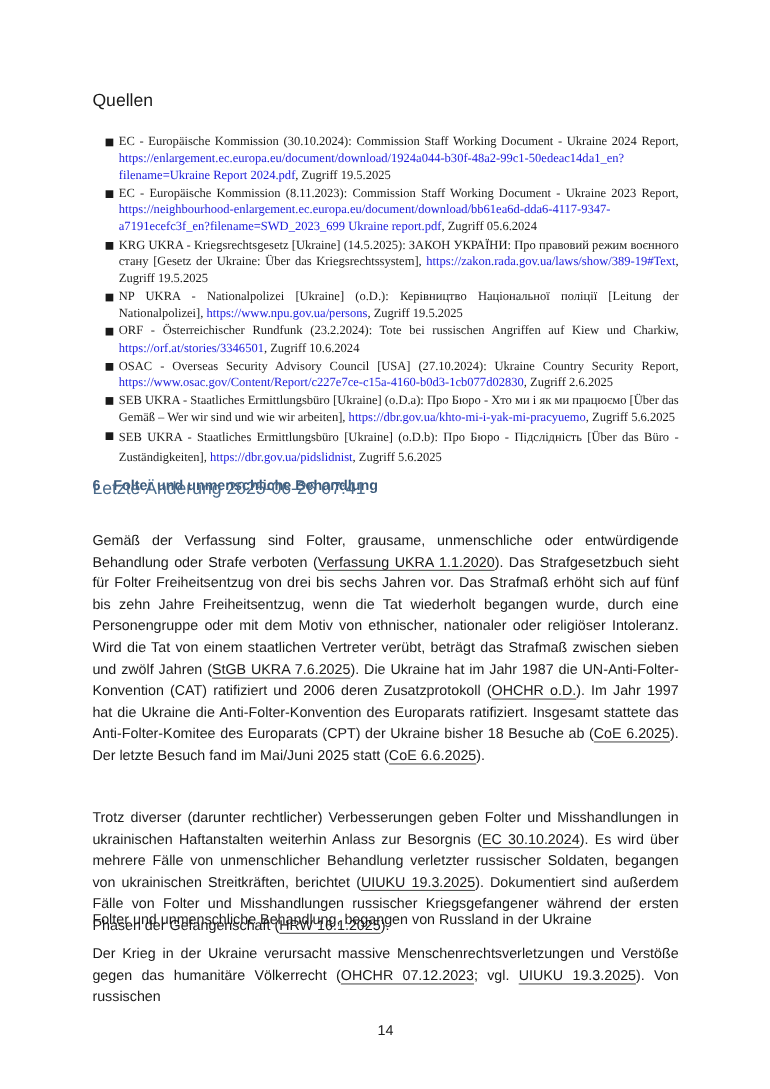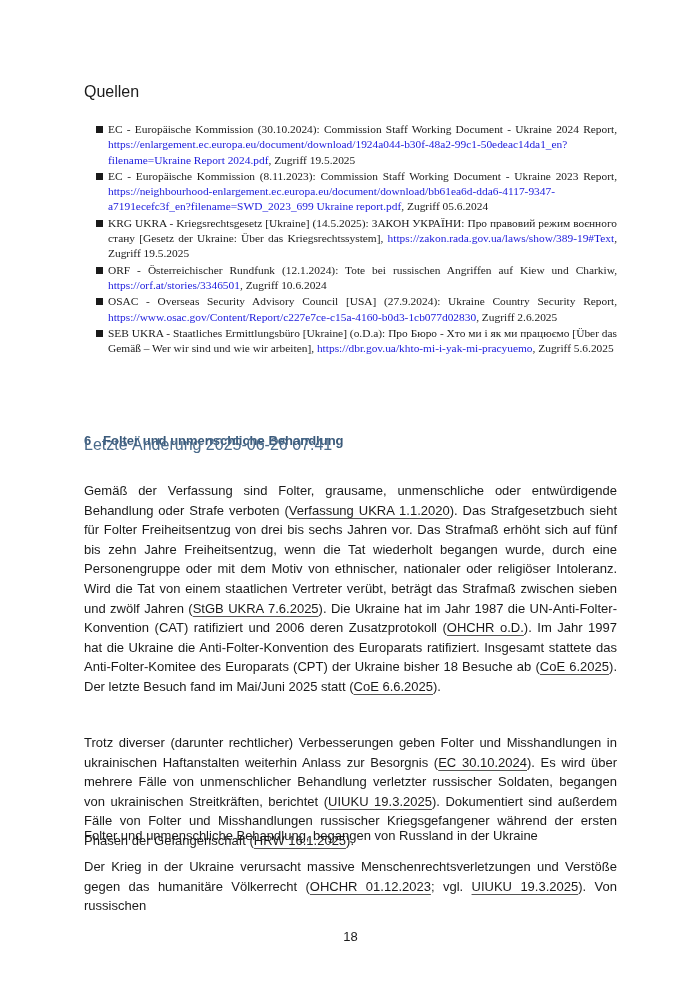--- a/index.html
+++ b/index.html
@@ -27,30 +27,32 @@
 </head>
 <body>
 
 <div class="page">
   <div class="quellen-title">Quellen</div>
 
   <ul class="sources">
     <li><span class="bullet"></span><span>EC - Europäische Kommission (30.10.2024): Commission Staff Working Document - Ukraine 2024 Report, </span><a class="url">https://enlargement.ec.europa.eu/document/download/1924a044-b30f-48a2-99c1-50edeac14da1_en?filename=Ukraine Report 2024.pdf</a><span>, Zugriff 19.5.2025</span></li>
     <li><span class="bullet"></span><span>EC - Europäische Kommission (8.11.2023): Commission Staff Working Document - Ukraine 2023 Report, </span><a class="url">https://neighbourhood-enlargement.ec.europa.eu/document/download/bb61ea6d-dda6-4117-9347-a7191ecefc3f_en?filename=SWD_2023_699 Ukraine report.pdf</a><span>, Zugriff 05.6.2024</span></li>
     <li><span class="bullet"></span><span>KRG UKRA - Kriegsrechtsgesetz [Ukraine] (14.5.2025): ЗАКОН УКРАЇНИ: Про правовий режим воєнного стану [Gesetz der Ukraine: Über das Kriegsrechtssystem], </span><a class="url">https://zakon.rada.gov.ua/laws/show/389-19#Text</a><span>, Zugriff 19.5.2025</span></li>
-    <li><span class="bullet"></span><span>ORF - Österreichischer Rundfunk (12.1.2024): Tote bei russischen Angriffen auf Kiew und Charkiw, </span><a class="url">https://orf.at/stories/3346501</a><span>, Zugriff 10.6.2024</span></li>
-    <li><span class="bullet"></span><span>OSAC - Overseas Security Advisory Council [USA] (27.9.2024): Ukraine Country Security Report, </span><a class="url">https://www.osac.gov/Content/Report/c227e7ce-c15a-4160-b0d3-1cb077d02830</a><span>, Zugriff 2.6.2025</span></li>
+    <li><span class="bullet"></span><span>NP UKRA - Nationalpolizei [Ukraine] (o.D.): Керівництво Національної поліції [Leitung der Nationalpolizei], </span><a class="url">https://www.npu.gov.ua/persons</a><span>, Zugriff 19.5.2025</span></li>
+    <li><span class="bullet"></span><span>ORF - Österreichischer Rundfunk (23.2.2024): Tote bei russischen Angriffen auf Kiew und Charkiw, </span><a class="url">https://orf.at/stories/3346501</a><span>, Zugriff 10.6.2024</span></li>
+    <li><span class="bullet"></span><span>OSAC - Overseas Security Advisory Council [USA] (27.10.2024): Ukraine Country Security Report, </span><a class="url">https://www.osac.gov/Content/Report/c227e7ce-c15a-4160-b0d3-1cb077d02830</a><span>, Zugriff 2.6.2025</span></li>
     <li><span class="bullet"></span><span>SEB UKRA - Staatliches Ermittlungsbüro [Ukraine] (o.D.a): Про Бюро - Хто ми і як ми працюємо [Über das Gemäß – Wer wir sind und wie wir arbeiten], </span><a class="url">https://dbr.gov.ua/khto-mi-i-yak-mi-pracyuemo</a><span>, Zugriff 5.6.2025</span></li>
+    <li class="last"><span class="bullet"></span><span>SEB UKRA - Staatliches Ermittlungsbüro [Ukraine] (o.D.b): Про Бюро - Підслідність [Über das Büro - Zuständigkeiten], </span><a class="url">https://dbr.gov.ua/pidslidnist</a><span>, Zugriff 5.6.2025</span></li>
   </ul>
 
   <div class="section-heading"><span class="num">6</span><span>Folter und unmenschliche Behandlung</span></div>
   <div class="last-changed">Letzte Änderung 2025-06-26 07:41</div>
 
   <div class="body-text p1"><span>Gemäß der Verfassung sind Folter, grausame, unmenschliche oder entwürdigende Behandlung oder Strafe verboten (</span><span class="cite">Verfassung UKRA 1.1.2020</span><span>). Das Strafgesetzbuch sieht für Folter Freiheitsentzug von drei bis sechs Jahren vor. Das Strafmaß erhöht sich auf fünf bis zehn Jahre Freiheitsentzug, wenn die Tat wiederholt begangen wurde, durch eine Personengruppe oder mit dem Motiv von ethnischer, nationaler oder religiöser Intoleranz. Wird die Tat von einem staatlichen Vertreter verübt, beträgt das Strafmaß zwischen sieben und zwölf Jahren (</span><span class="cite">StGB UKRA 7.6.2025</span><span>). Die Ukraine hat im Jahr 1987 die UN-Anti-Folter-Konvention (CAT) ratifiziert und 2006 deren Zusatzprotokoll (</span><span class="cite">OHCHR o.D.</span><span>). Im Jahr 1997 hat die Ukraine die Anti-Folter-Konvention des Europarats ratifiziert. Insgesamt stattete das Anti-Folter-Komitee des Europarats (CPT) der Ukraine bisher 18 Besuche ab (</span><span class="cite">CoE 6.2025</span><span>). Der letzte Besuch fand im Mai/Juni 2025 statt (</span><span class="cite">CoE 6.6.2025</span><span>).</span></div>
 
   <div class="body-text p2"><span>Trotz diverser (darunter rechtlicher) Verbesserungen geben Folter und Misshandlungen in ukrainischen Haftanstalten weiterhin Anlass zur Besorgnis (</span><span class="cite">EC 30.10.2024</span><span>). Es wird über mehrere Fälle von unmenschlicher Behandlung verletzter russischer Soldaten, begangen von ukrainischen Streitkräften, berichtet (</span><span class="cite">UIUKU 19.3.2025</span><span>). Dokumentiert sind außerdem Fälle von Folter und Misshandlungen russischer Kriegsgefangener während der ersten Phasen der Gefangenschaft (</span><span class="cite">HRW 16.1.2025</span><span>).</span></div>
 
   <div class="subheading">Folter und unmenschliche Behandlung, begangen von Russland in der Ukraine</div>
 
-  <div class="body-text p3"><span>Der Krieg in der Ukraine verursacht massive Menschenrechtsverletzungen und Verstöße gegen das humanitäre Völkerrecht (</span><span class="cite">OHCHR 01.12.2023</span><span>; vgl. </span><span class="cite">UIUKU 19.3.2025</span><span>). Von russischen</span></div>
+  <div class="body-text p3"><span>Der Krieg in der Ukraine verursacht massive Menschenrechtsverletzungen und Verstöße gegen das humanitäre Völkerrecht (</span><span class="cite">OHCHR 07.12.2023</span><span>; vgl. </span><span class="cite">UIUKU 19.3.2025</span><span>). Von russischen</span></div>
 
-  <div class="page-number">18</div>
+  <div class="page-number">14</div>
 </div>
 
 </body></html>

